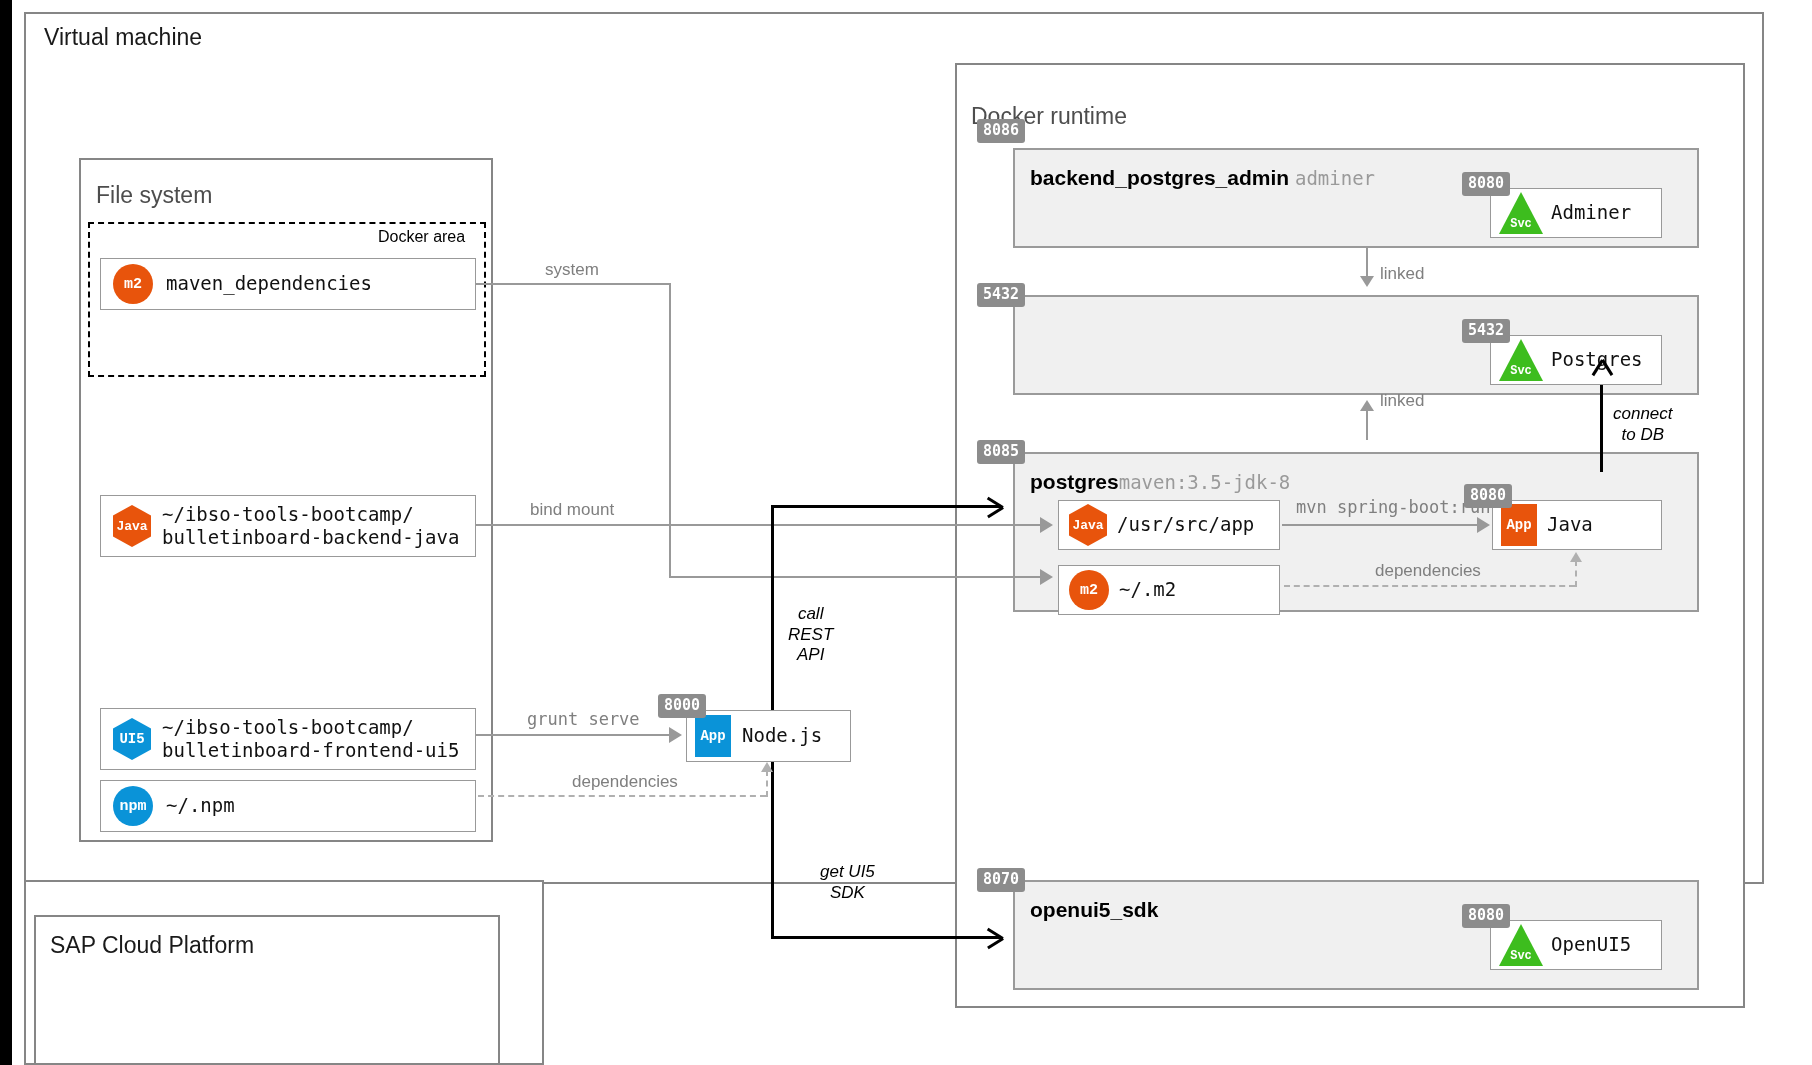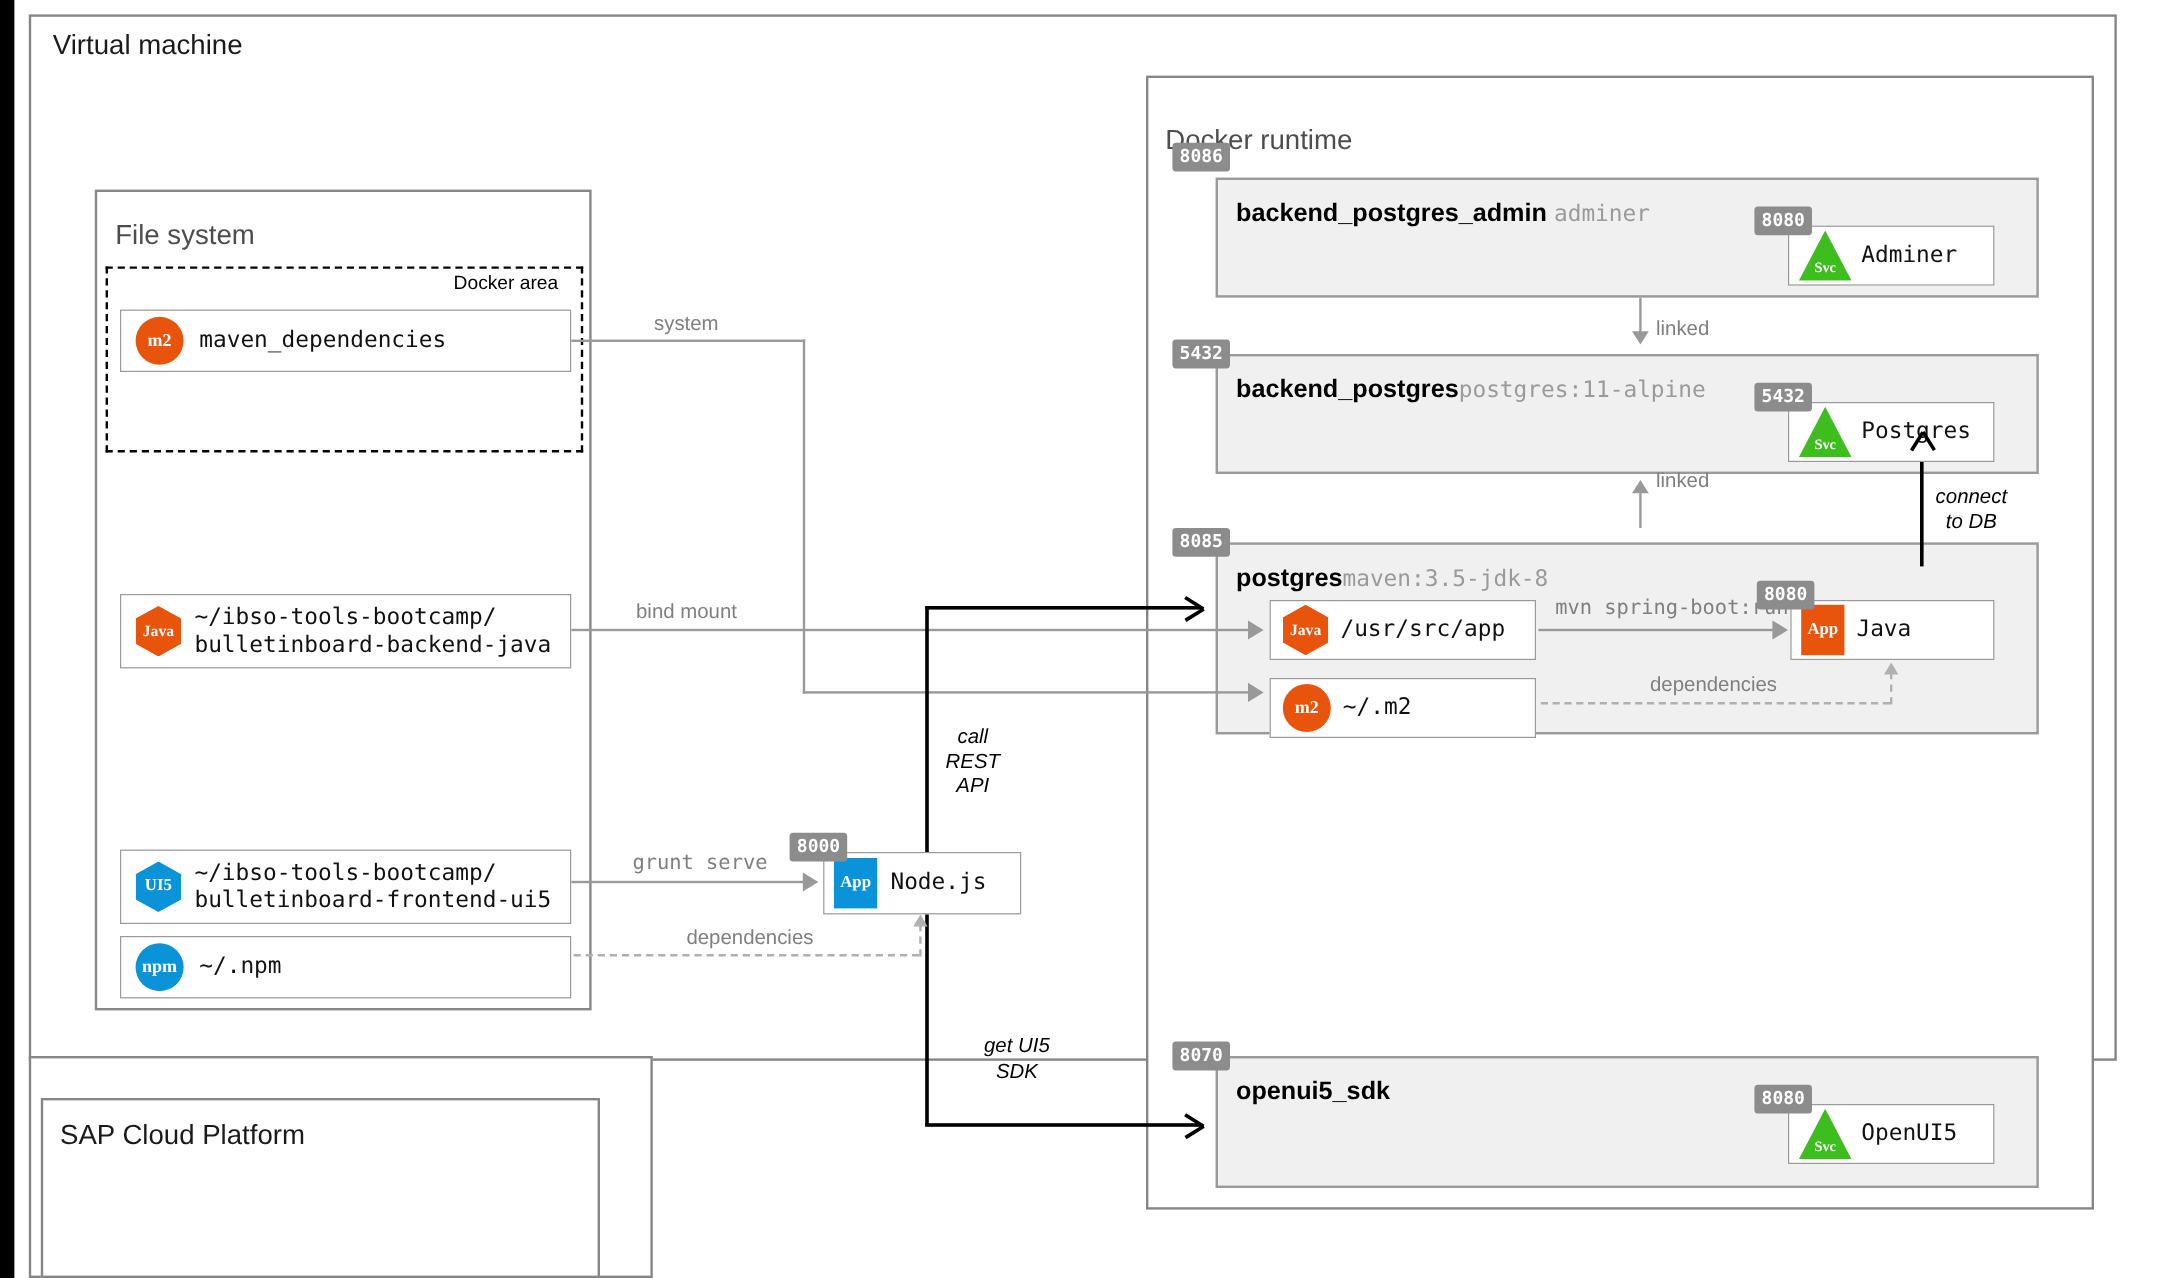--- a/index.html
+++ b/index.html
@@ -33,21 +33,21 @@
   .ic{flex:0 0 auto;position:relative;display:flex;align-items:center;justify-content:center;}
   .ic-hex{width:38px;height:42px;}
   .ic-hex .shape{width:38px;height:42px;clip-path:polygon(50% 0,100% 25%,100% 75%,50% 100%,0 75%,0 25%);}
   .ic-circ{width:40px;height:40px;}
   .ic-circ .shape{width:40px;height:40px;border-radius:50%;}
   .ic-sq{width:36px;height:32px;}
   .ic-sq .shape{width:36px;height:42px;}
   .ic-tri{width:44px;height:42px;}
   .ic-tri .shape{width:44px;height:42px;clip-path:polygon(50% 0,100% 100%,0 100%);}
   .ic .glyph{position:absolute;left:0;right:0;text-align:center;color:#fff;font-weight:bold;
-        font-family:Liberation Serif, serif;}
+        font-family:Liberation Mono, monospace;}
 
   
   .ln{position:absolute;background:#999;z-index:2;}
   .ln-h{height:2px;}
   .ln-v{width:2px;}
   .ln-dark{background:#000;}
   .dash-h{position:absolute;height:0;border-top:2px dashed #b0b0b0;z-index:2;}
   .dash-v{position:absolute;width:0;border-left:2px dashed #b0b0b0;z-index:2;}
 
   .arrow{position:absolute;width:0;height:0;z-index:3;}
@@ -141,23 +141,20 @@
     <span class="label">Adminer</span>
   </div>
   <div class="port" style="left:1462px;top:172px;">8080</div>
 
   <div class="ln ln-v" style="left:1366px;top:248px;height:33px;"></div>
   <div class="arrow ar-d" style="left:1360px;top:276px;"></div>
   <div class="edge-label" style="left:1380px;top:264px;">linked</div>
 
   <div class="box fill-gray" style="left:1013px;top:295px;width:686px;height:100px;"></div>
   <div class="port" style="left:977px;top:283px;">5432</div>
-  <div class="ctr-title" style="left:1030px;top:313px;">
-    <span class="nm">backend_postgres</span><span class="img">postgres:11-alpine</span>
-  </div>
   <div class="item" style="left:1490px;top:335px;width:172px;height:50px;padding:0 8px;gap:8px;">
     <span class="ic ic-tri">
       <span class="shape" style="background:#3dbd1e;"></span>
       <span class="glyph" style="font-size:12px;bottom:3px;">Svc</span>
     </span>
     <span class="label">Postgres</span>
   </div>
   <div class="port" style="left:1462px;top:319px;">5432</div>
 
   <div class="ln ln-v" style="left:1366px;top:406px;height:34px;"></div>

